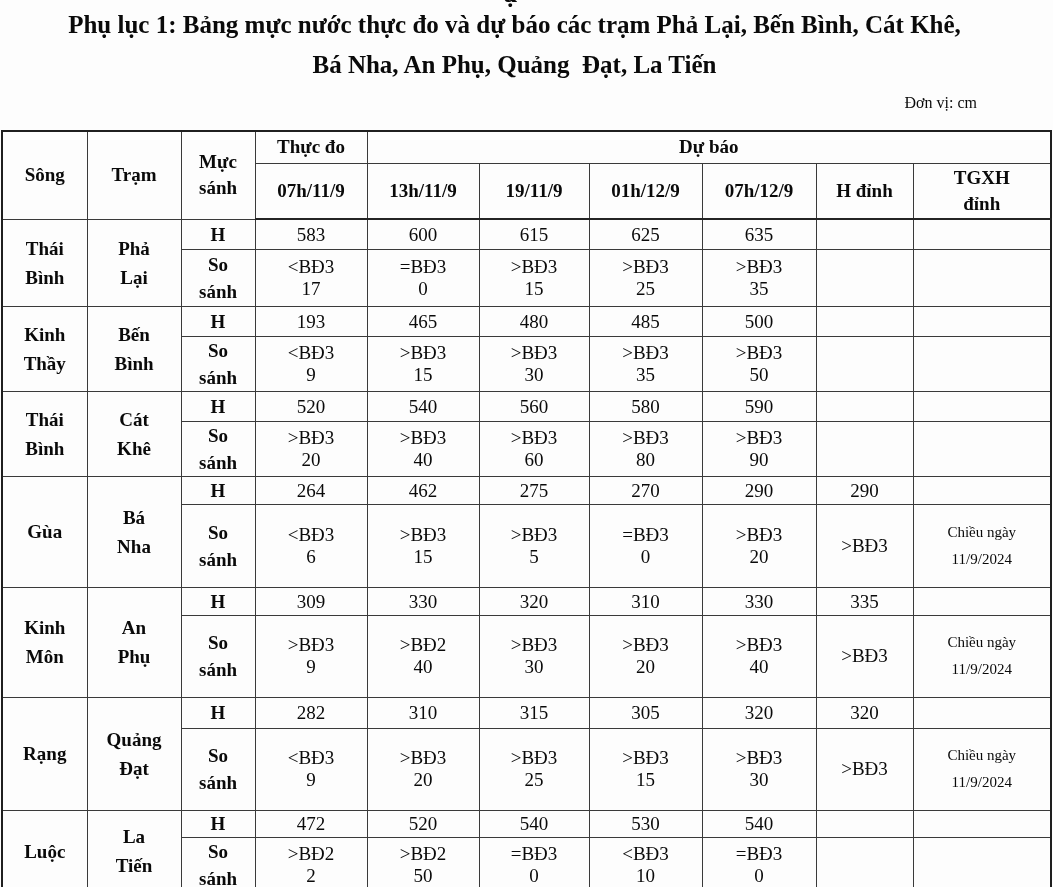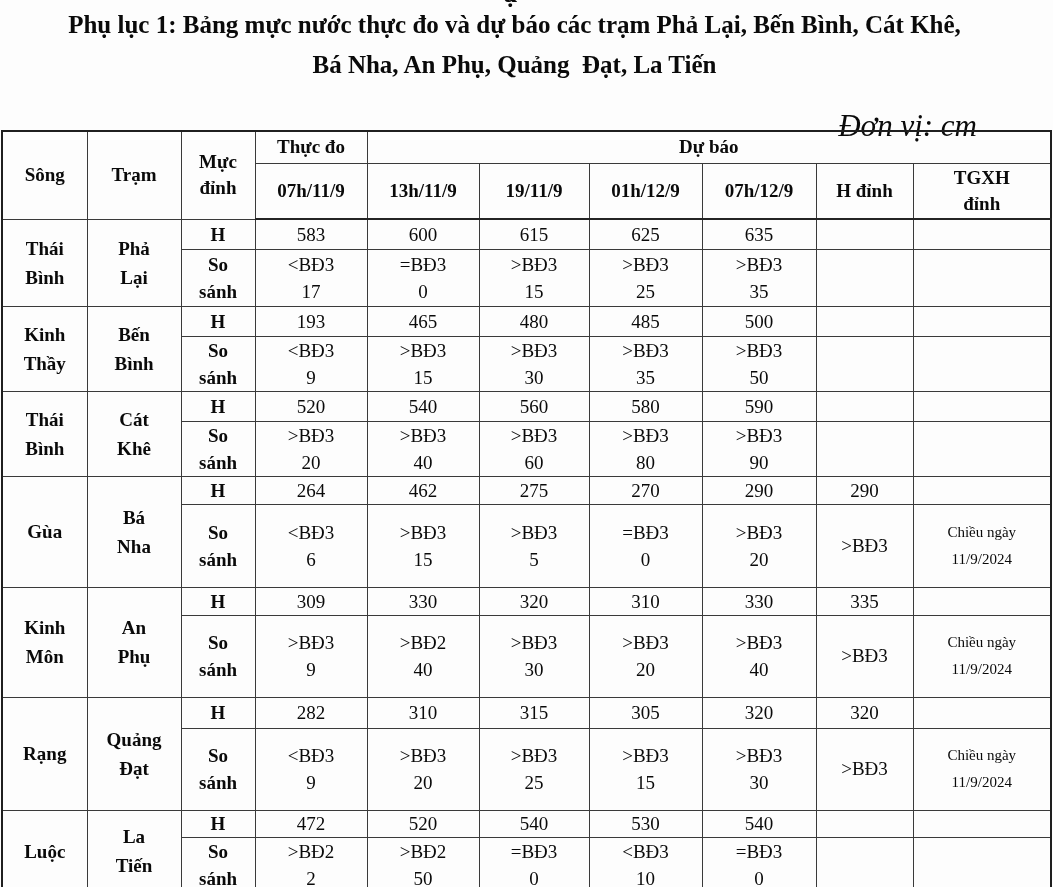--- a/index.html
+++ b/index.html
@@ -24,23 +24,22 @@
     padding-top: 5px;
     text-align: center;
     font-weight: bold;
     font-size: 25px;
     line-height: 40px;
     white-space: pre;
   }
 
   .unit-note {
     position: absolute;
-    top: 108px; right: 52px;
-    font-style: italic;
-    font-size: 31px;
+    top: 94px; right: 52px;
+    font-size: 16px;
   }
 
   table.data {
     position: absolute;
     top: 130px; left: 1px;
     width: 1049px;
     border-collapse: collapse;
     table-layout: fixed;
     border: 2px solid #1f1f1f;
     font-size: 19px;
@@ -49,21 +48,21 @@
     border: 1px solid #3a3a3a;
     text-align: center;
     vertical-align: middle;
     padding: 0;
     overflow: hidden;
   }
   td.sec { border-top: 2px solid #242424; }      
   tr.hdr2 td { border-bottom: 2px solid #242424; }
   td.b { font-weight: bold; }
   td.pre { white-space: pre-line; }
-  td.so-cell { line-height: 27px; white-space: pre-line; margin-top: 12px; }
+  td.so-cell { line-height: 22px; white-space: pre-line; margin-top: 12px; }
   td.name-cell { line-height: 29px; white-space: pre-line; font-weight: bold; }
   td.lbl-so { line-height: 27px; white-space: pre-line; font-weight: bold; }
   td.tgxh-cell { line-height: 27px; white-space: pre-line; font-size: 15px; }
   tr.hdr2 td { line-height: 26px; }
   td.hval { line-height: 1; }
 </style>
 </head>
 <body>
 
 <div class="page">
@@ -89,21 +88,21 @@
         <col style="width:114px">
         <col style="width:97px">
       <col style="width:138px">
     </colgroup>
 
     <tbody>
         <tr class="hdr1" style="height:32px">
       <td class="b" rowspan="2">Sông</td>
       <td class="b" rowspan="2">Trạm</td>
       <td class="b pre" rowspan="2" style="line-height:26px">Mực
-đỉnh</td>
+sánh</td>
       <td class="b">Thực đo</td>
       <td class="b" colspan="6">Dự báo</td>
     </tr>
     <tr class="hdr2" style="height:56px">
       <td class="b">07h/11/9</td>
       <td class="b">13h/11/9</td>
       <td class="b">19/11/9</td>
       <td class="b">01h/12/9</td>
       <td class="b">07h/12/9</td>
       <td class="b">H đỉnh</td>

